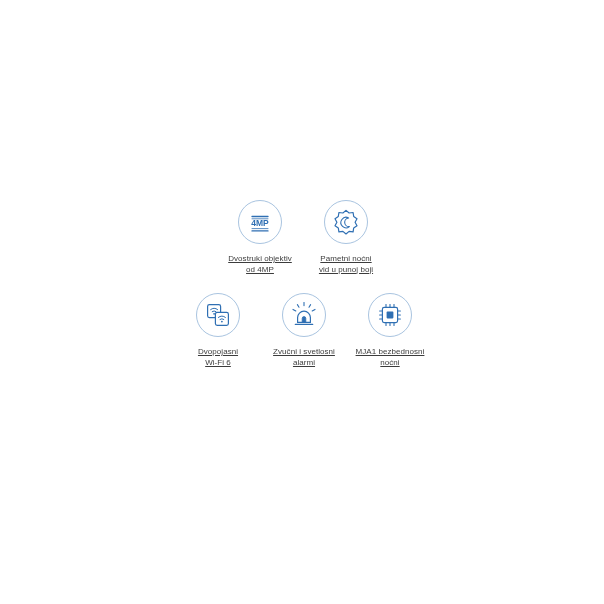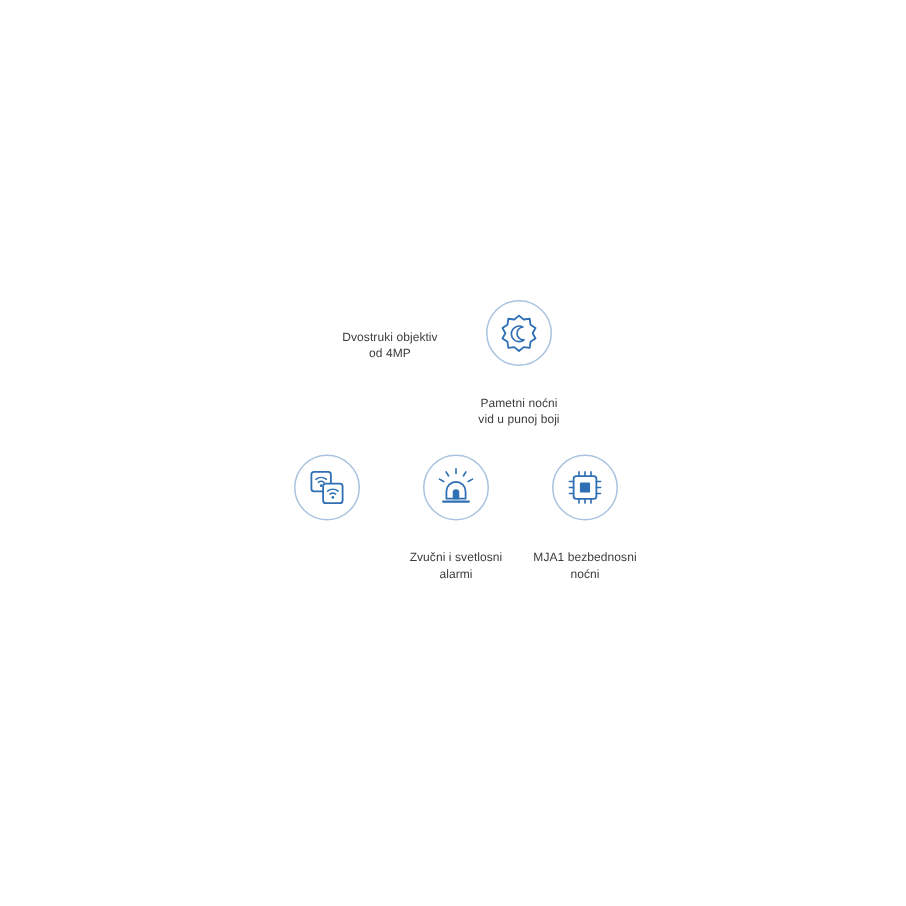--- a/index.html
+++ b/index.html
@@ -52,47 +52,57 @@
     display: flex;
     align-items: center;
     justify-content: center;
     box-sizing: border-box;
     background: #ffffff;
   }
   .icon-circle svg {
     display: block;
   }
   .feature-caption {
-    margin-top: 20px;
+    margin-top: 10px;
     font-size: 8px;
     line-height: 10.5px;
     color: #3c3c3c;
     text-align: center;
     width: 86px;
     letter-spacing: 0.05px;
     white-space: pre-line;
+    text-decoration: underline;
   }
   
   .mp-label {
     font-size: 8.5px;
     font-weight: 700;
     fill: #2f6fb3;
     font-family: "Liberation Sans", sans-serif;
   }
 </style>
 </head>
 <body>
 
 <div id="feature-sheet">
 
   <div class="feature-grid">
 
     <div class="feature-row row-1">
 
       <div class="feature-item">
+        <div class="icon-circle">
+          <svg width="30" height="30" viewBox="0 0 30 30">
+            <line x1="7" y1="9.5" x2="23" y2="9.5" stroke="#2f6fb3" stroke-width="1.3" stroke-linecap="round"></line>
+            <line x1="7" y1="11.8" x2="23" y2="11.8" stroke="#2f6fb3" stroke-width="0.8" stroke-linecap="round"></line>
+            <text class="mp-label" x="15" y="19" text-anchor="middle">4MP</text>
+            <line x1="7" y1="21.6" x2="23" y2="21.6" stroke="#2f6fb3" stroke-width="0.8" stroke-linecap="round"></line>
+            <line x1="7" y1="23.9" x2="23" y2="23.9" stroke="#2f6fb3" stroke-width="1.3" stroke-linecap="round"></line>
+          </svg>
+        </div>
         <div class="feature-caption">Dvostruki objektiv
 od 4MP</div>
       </div>
 
 
       <div class="feature-item">
         <div class="icon-circle">
           <svg width="30" height="30" viewBox="0 0 30 30">
             <path d="M15 3.4 L18.1 6.0 L22.1 5.5 L22.7 9.5 L26.0 11.7 L24.1 15.2 L26.0 18.7 L22.7 20.9 L22.1 24.9 L18.1 24.4 L15 27.0 L11.9 24.4 L7.9 24.9 L7.3 20.9 L4.0 18.7 L5.9 15.2 L4.0 11.7 L7.3 9.5 L7.9 5.5 L11.9 6.0 Z" fill="none" stroke="#2f6fb3" stroke-width="1.2" stroke-linejoin="round"></path>
             <path d="M17.6 11.0 a5.2 5.2 0 1 0 0.8 8.6 a4.2 4.2 0 0 1 -0.8 -8.6 z" fill="none" stroke="#2f6fb3" stroke-width="1.1" stroke-linejoin="round"></path>
@@ -114,20 +124,22 @@
             <rect x="4.6" y="4.6" width="13.0" height="13.0" rx="1.8" fill="#ffffff" stroke="#2f6fb3" stroke-width="1.2"></rect>
             <path d="M7.6 9.6 a5.6 5.6 0 0 1 7.0 0" fill="none" stroke="#2f6fb3" stroke-width="1" stroke-linecap="round"></path>
             <path d="M9.2 11.6 a3.2 3.2 0 0 1 3.8 0" fill="none" stroke="#2f6fb3" stroke-width="1" stroke-linecap="round"></path>
             <circle cx="11.1" cy="13.8" r="0.9" fill="#2f6fb3"></circle>
             <rect x="12.4" y="12.4" width="13.0" height="13.0" rx="1.8" fill="#ffffff" stroke="#2f6fb3" stroke-width="1.2"></rect>
             <path d="M15.4 17.4 a5.6 5.6 0 0 1 7.0 0" fill="none" stroke="#2f6fb3" stroke-width="1" stroke-linecap="round"></path>
             <path d="M17.0 19.4 a3.2 3.2 0 0 1 3.8 0" fill="none" stroke="#2f6fb3" stroke-width="1" stroke-linecap="round"></path>
             <circle cx="18.9" cy="21.6" r="0.9" fill="#2f6fb3"></circle>
           </svg>
         </div>
+        <div class="feature-caption">Dvopojasni
+Wi-Fi 6</div>
       </div>
 
 
       <div class="feature-item">
         <div class="icon-circle">
           <svg width="30" height="30" viewBox="0 0 30 30">
             <line x1="15" y1="2.6" x2="15" y2="5.6" stroke="#2f6fb3" stroke-width="1.1" stroke-linecap="round"></line>
             <line x1="8.4" y1="4.6" x2="10.0" y2="7.2" stroke="#2f6fb3" stroke-width="1.1" stroke-linecap="round"></line>
             <line x1="21.6" y1="4.6" x2="20.0" y2="7.2" stroke="#2f6fb3" stroke-width="1.1" stroke-linecap="round"></line>
             <line x1="4.0" y1="9.4" x2="6.8" y2="11.0" stroke="#2f6fb3" stroke-width="1.1" stroke-linecap="round"></line>

